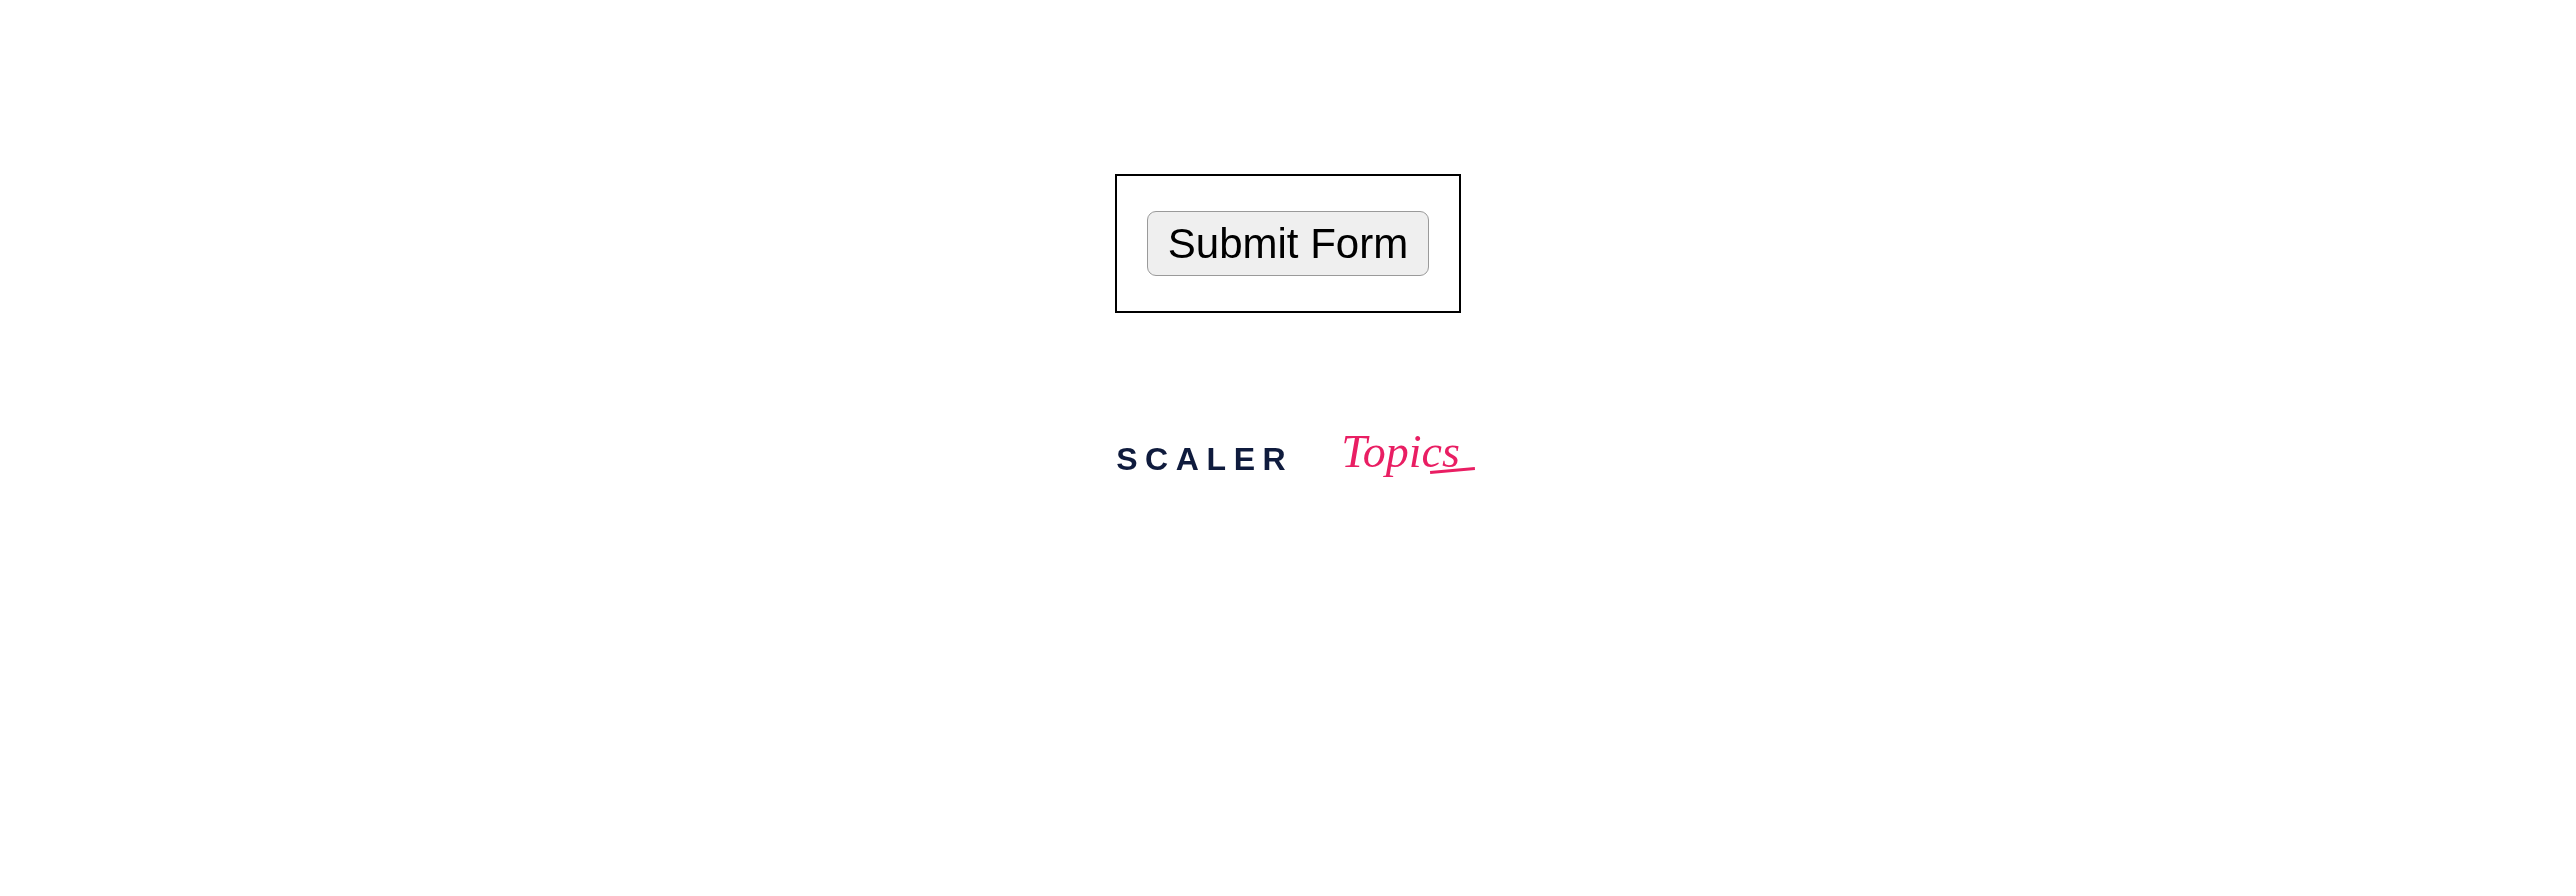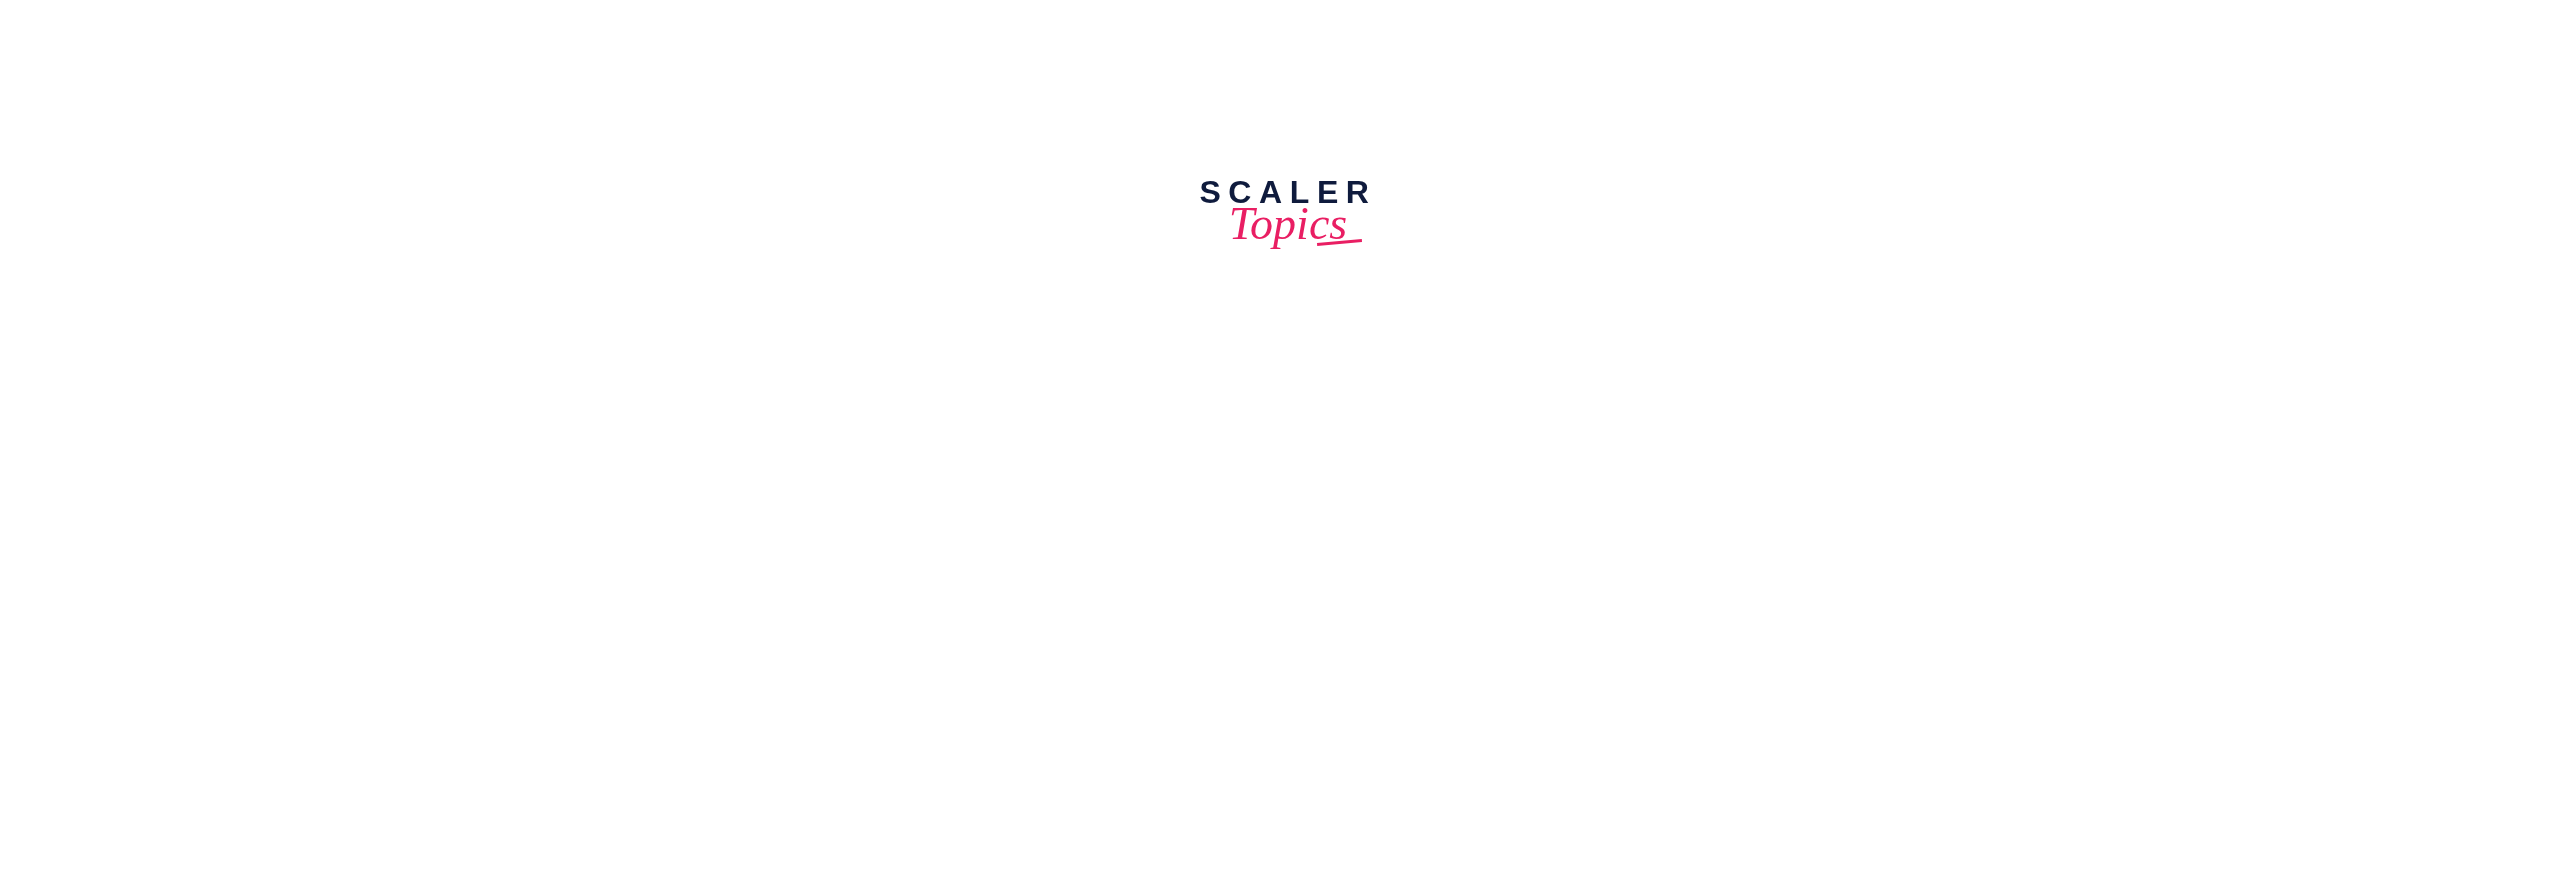--- a/index.html
+++ b/index.html
@@ -33,23 +33,24 @@
       font-family: -apple-system, BlinkMacSystemFont, "Segoe UI", Helvetica, Arial, sans-serif;
       background: #efefef;
       border: 1.5px solid #9a9a9a;
       border-radius: 9px;
       padding: 7.6px 19.7px;
       color: #000000;
       cursor: pointer;
     }
     .logo-container {
       display: flex;
-      flex-direction: column;
-      align-items: center;
+      flex-direction: row;
+      align-items: flex-end;
       position: relative;
+      gap: 48px;
     }
     .logo-main {
       font-size: 32px;
       font-weight: 800;
       letter-spacing: 7.6px;
       color: #0f1b3d;
       font-family: Arial, Helvetica, sans-serif;
       text-transform: uppercase;
     }
     .logo-sub {
@@ -77,19 +78,22 @@
       left: 0;
       width: 100%;
       height: 1.5px;
       background: #000000;
     }
   </style>
 </head>
 <body>
 
 <div class="container">
+  <div class="button-frame">
+    <button class="submit-button">Submit Form</button>
+  </div>
   <div class="logo-container">
     <div class="logo-main">SCALER</div>
     <div class="logo-sub">Topics</div>
   </div>
 </div>
 <div class="bottom-line"></div>
 
 
 </body></html>

